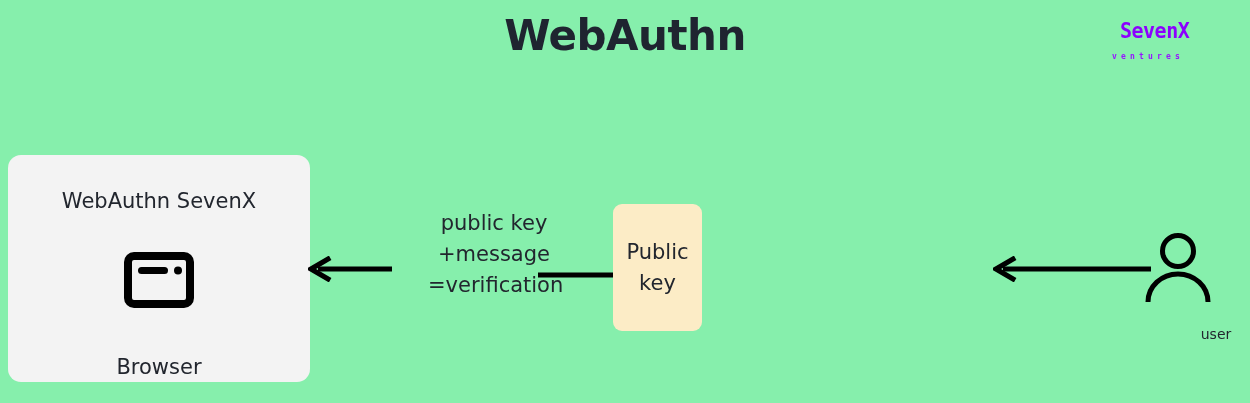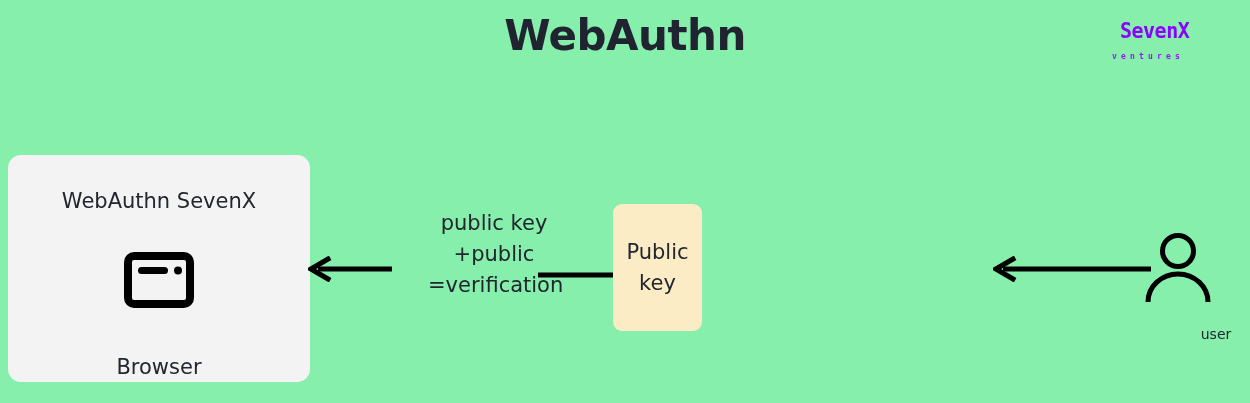--- a/index.html
+++ b/index.html
@@ -227,21 +227,21 @@
 
   <div class="arrow-svg" id="arrow-left">
     <svg viewBox="0 0 86 26" width="86" height="26" xmlns="http://www.w3.org/2000/svg">
       <line x1="10" y1="13" x2="84" y2="13" stroke="#000000" stroke-width="5"></line>
       <polyline points="20,3 3,13 20,23" fill="none" stroke="#000000" stroke-width="5" stroke-linecap="square" stroke-linejoin="miter"></polyline>
     </svg>
   </div>
 
   <div id="message-stack">
     <span class="msg-line">public key</span>
-    <span class="msg-line">+public</span>
+    <span class="msg-line">+message</span>
     <span class="msg-line">=verification</span>
   </div>
 
   <div class="arrow-svg" id="connector">
     <svg viewBox="0 0 78 8" width="78" height="8" xmlns="http://www.w3.org/2000/svg">
       <line x1="0" y1="4" x2="78" y2="4" stroke="#000000" stroke-width="5"></line>
     </svg>
   </div>
 
   <div id="public-key-box">

